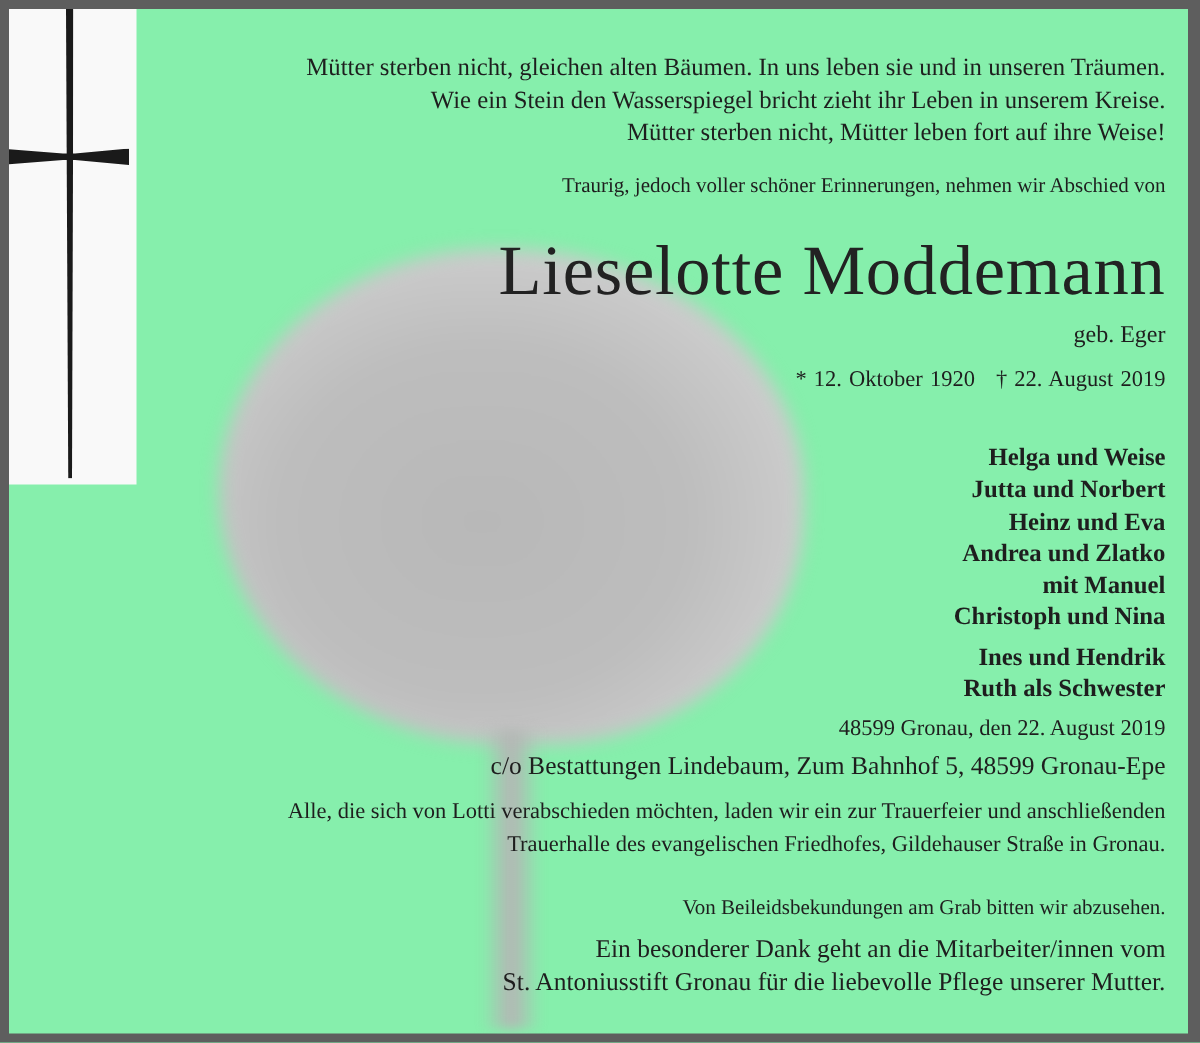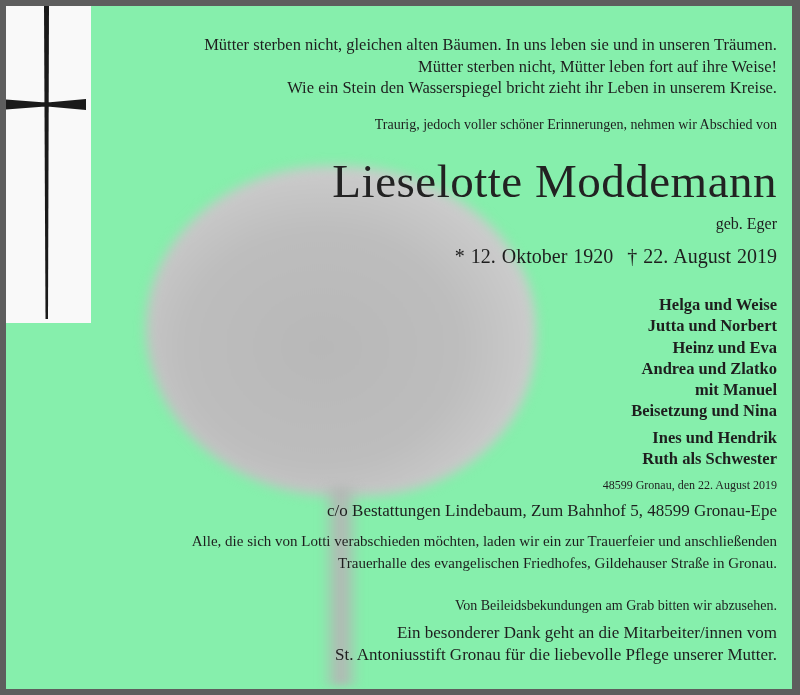--- a/index.html
+++ b/index.html
@@ -55,31 +55,31 @@
   .name {
     position: absolute; right: 15px; top: 148px;
     font-size: 47px; letter-spacing: 0.5px; text-align: left; color: #222;
   }
   .maiden {
     position: absolute; right: 15px; top: 209px;
     font-size: 16px; text-align: right;
   }
   .dates {
     position: absolute; right: 15px; top: 239px;
-    font-size: 20px; text-align: left; word-spacing: 1px;
+    font-size: 15px; text-align: left; word-spacing: 1px;
   }
   .dates span + span { margin-left: 14px; }
   .mourners {
     position: absolute; right: 15px; top: 288px;
     text-align: right; font-weight: bold; font-size: 16.5px; line-height: 21.3px;
   }
   .mourners .gap { height: 5px; }
   .place-date {
     position: absolute; right: 15px; top: 472px;
-    font-size: 12px; text-align: right;
+    font-size: 15px; text-align: right;
   }
   .address {
     position: absolute; right: 15px; top: 495px;
     font-size: 17px; text-align: center;
   }
   .ceremony {
     position: absolute; right: 15px; top: 524px;
     font-size: 15px; line-height: 22px; text-align: right;
   }
   .condolence {
@@ -102,41 +102,41 @@
   </div>
 
   <div class="tree">
     <div class="tree-crown"></div>
     <div class="tree-trunk"></div>
   </div>
 
   <div class="text-layer">
     <div class="poem">
       <div class="line">Mütter sterben nicht, gleichen alten Bäumen. In uns leben sie und in unseren Träumen.</div>
+      <div class="line">Wie ein Stein den Wasserspiegel bricht zieht ihr Leben in unserem Kreise.</div>
       <div class="line">Mütter sterben nicht, Mütter leben fort auf ihre Weise!</div>
-      <div class="line">Wie ein Stein den Wasserspiegel bricht zieht ihr Leben in unserem Kreise.</div>
     </div>
 
     <div class="intro line">Traurig, jedoch voller schöner Erinnerungen, nehmen wir Abschied von</div>
 
     <div class="name line">Lieselotte Moddemann</div>
 
     <div class="maiden line">geb. Eger</div>
 
     <div class="dates line">
       <span>* 12. Oktober 1920</span><span>† 22. August 2019</span>
     </div>
 
     <div class="mourners">
       <div class="line">Helga und Weise</div>
       <div class="line">Jutta und Norbert</div>
       <div class="line">Heinz und Eva</div>
       <div class="line">Andrea und Zlatko</div>
       <div class="line">mit Manuel</div>
-      <div class="line">Beisetzung und Nina</div>
+      <div class="line">Christoph und Nina</div>
       <div class="gap"></div>
       <div class="line">Ines und Hendrik</div>
       <div class="line">Ruth als Schwester</div>
     </div>
 
     <div class="place-date line">48599 Gronau, den 22. August 2019</div>
     <div class="address line">c/o Bestattungen Lindebaum, Zum Bahnhof 5, 48599 Gronau-Epe</div>
 
     <div class="ceremony">
       <div class="line">Alle, die sich von Lotti verabschieden möchten, laden wir ein zur Trauerfeier und anschließenden</div>

